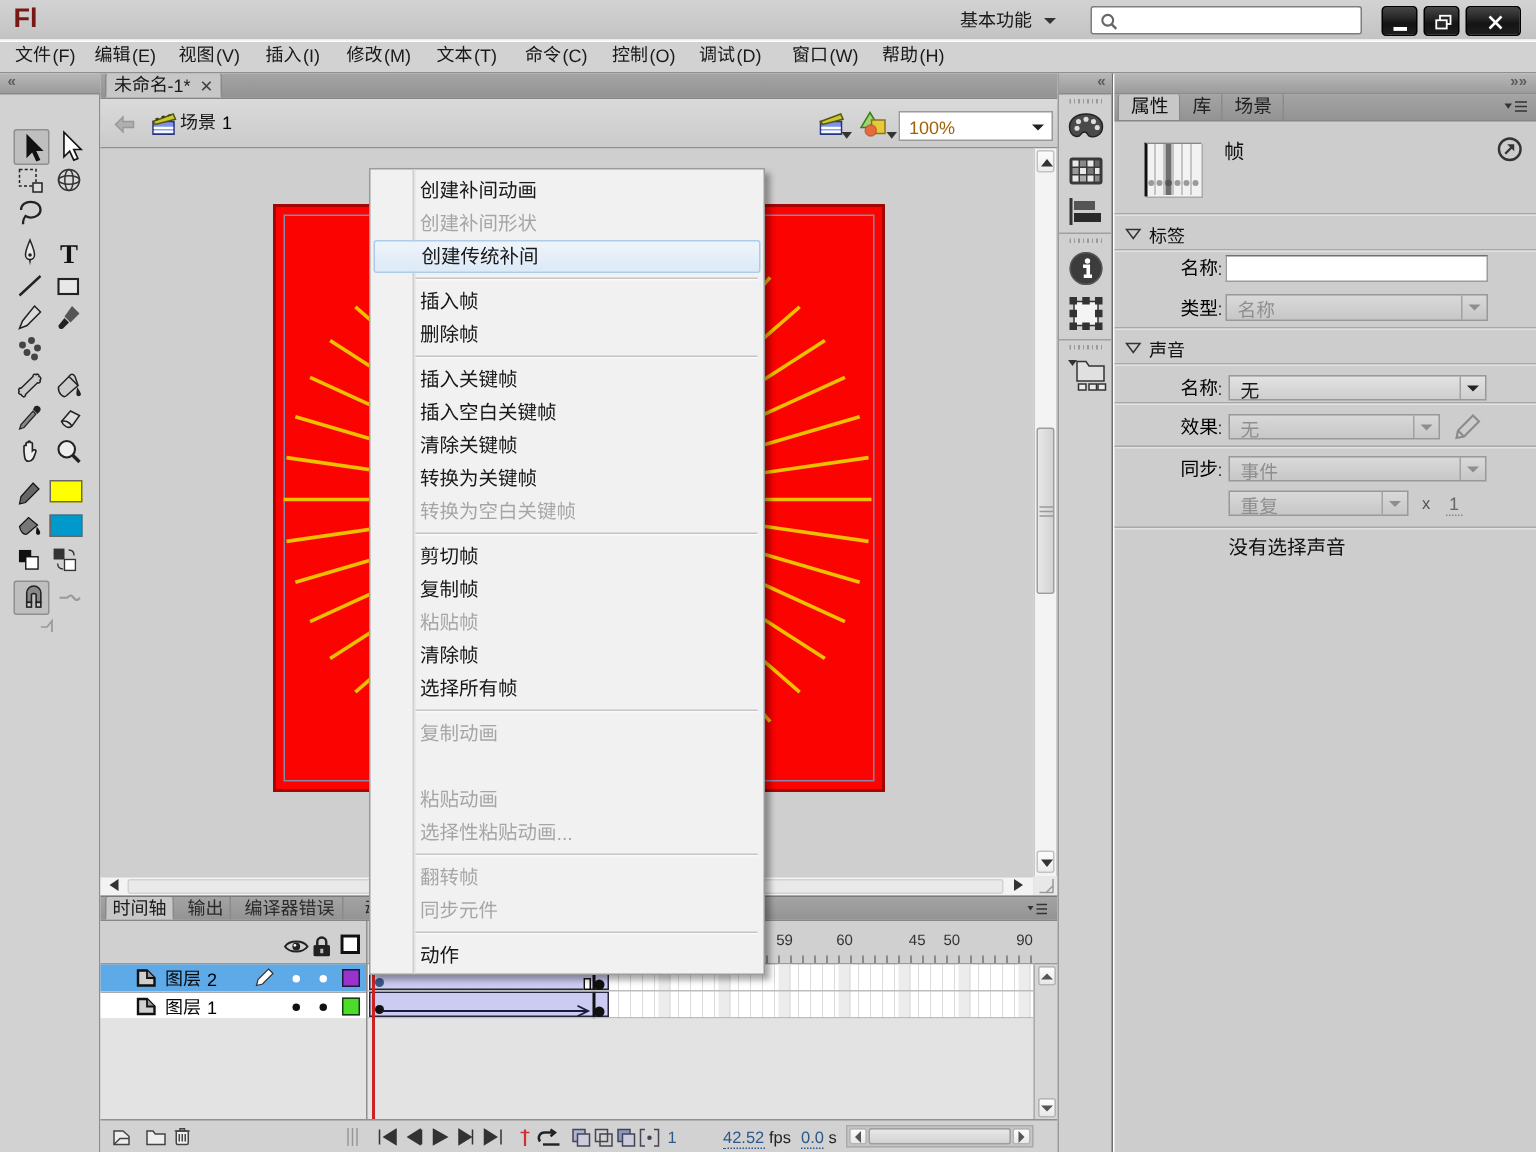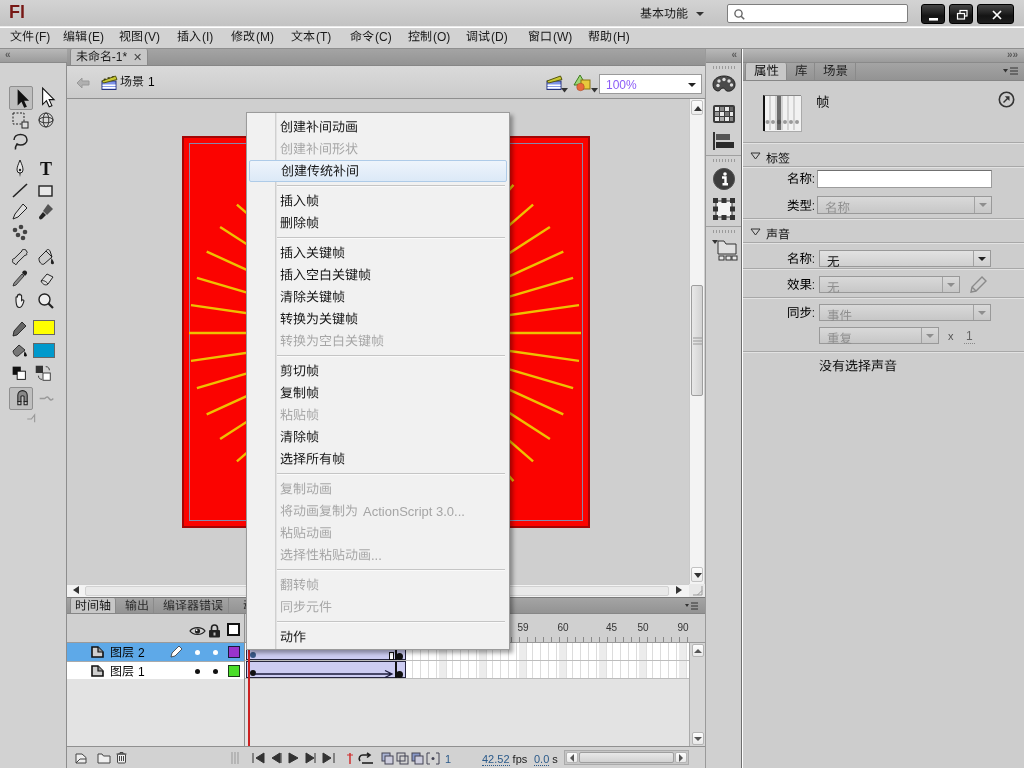--- a/index.html
+++ b/index.html
@@ -397,21 +397,21 @@
       </svg>
       <svg width="20" height="19" style="position:absolute;left:506px;top:7px" viewBox="0 0 20 19">
         <path d="M7 2 L13 12 L1 12 Z" fill="#9fd577" stroke="#3d7d1e"></path>
         <rect x="8" y="7" width="9" height="9" fill="#e8c93c" stroke="#8a7413"></rect>
         <circle cx="7.5" cy="14" r="3.8" fill="#e86a3c" stroke="#93331265"></circle>
       </svg>
       <svg width="8" height="5" style="position:absolute;left:524px;top:22px" viewBox="0 0 8 5">
         <path d="M0 0 h7 l-3.5 4.5 Z" fill="#333"></path>
       </svg>
       <div class="ab" style="left:532px;top:8px;width:103px;height:20px;background:#fff;border:1px solid #9a9a9a">
-        <span style="position:absolute;left:6px;top:3px;font-size:12px;color:#8b5cf6">100%</span>
+        <span style="position:absolute;left:6px;top:3px;font-size:12px;color:#a16207">100%</span>
         <span class="tri" style="position:absolute;right:5px;top:8px;border-top-color:#222"></span>
       </div>
     </div>
     <div class="ab" id="stageview">
       <div class="ab" id="redrect">
         <div id="redinner"></div>
         <svg width="404" height="388" viewBox="0 0 404 388" style="position:absolute;left:0;top:0">
           <g stroke="#efc000" stroke-width="2.4">
             <line x1="261.0" y1="195.0" x2="397.0" y2="195.0"></line>
             <line x1="260.4" y1="203.5" x2="395.0" y2="222.9"></line>
@@ -526,21 +526,21 @@
         <circle cx="8.5" cy="6" r="2.6" fill="#222"></circle>
         <circle cx="7.6" cy="5.2" r="0.9" fill="#fff"></circle>
       </svg><svg width="13" height="14" style="position:absolute;left:141px;top:10px" viewBox="0 0 13 14">
         <rect x="1" y="6" width="11" height="7.5" rx="1" fill="#222"></rect>
         <path d="M3.5 6 V4 A3 3 0 0 1 9.5 4 V6" fill="none" stroke="#222" stroke-width="1.6"></path>
         <rect x="5.5" y="8.5" width="2" height="3" fill="#bbb"></rect>
       </svg><rect width="0" height="0"><div style="position:absolute;left:160px;top:9px;width:13px;height:13px;border:2.5px solid #111;background:#fff"></div></rect></div>
     <div class="ab" style="left:442px;top:24px;width:28px;text-align:center;font-size:10px;color:#333">59</div>
     <div class="ab" style="left:482px;top:24px;width:28px;text-align:center;font-size:10px;color:#333">60</div>
     <div class="ab" style="left:522px;top:24px;width:28px;text-align:right;font-size:10px;color:#333">45</div>
-    <div class="ab" style="left:562px;top:24px;width:28px;text-align:center;font-size:10px;color:#333">50</div>
+    <div class="ab" style="left:562px;top:24px;width:28px;text-align:left;font-size:10px;color:#333">50</div>
     <div class="ab" style="left:602px;top:24px;width:28px;text-align:center;font-size:10px;color:#333">90</div>
     <div class="ab" style="left:180px;top:39px;width:442px;height:5px;background:repeating-linear-gradient(90deg,#8a8a8a 0 1px,transparent 1px 8px)"></div>
     <div class="ab" style="left:0;top:45px;width:178px;height:18px;background:#5ea9e8">
       <svg width="14" height="13" style="position:absolute;left:23px;top:2px" viewBox="0 0 14 13">
         <path d="M2 12 L2 2 L8 2 L13 7 L13 12 Z" fill="#cfcfcf" stroke="#111" stroke-width="1.6"></path>
         <path d="M8 2 L8 7 L13 7" fill="#9a9a9a" stroke="#111" stroke-width="1.2"></path>
       </svg>
       <div class="row ab" style="left:43px;top:3px">
         <svg width="24" height="12" viewBox="0 0 2000 1000" fill="#0a0a0a">
           <use href="#u56fe" x="0"></use>
@@ -1026,31 +1026,20 @@
     </div>
     <div class="msep" style="top:360px"></div>
     <div class="mitem" style="top:365px">
       <svg width="52" height="13" viewBox="0 0 4000 1000" fill="#a5a5a5">
         <use href="#u590d" x="0"></use>
         <use href="#u5236" x="1000"></use>
         <use href="#u52a8" x="2000"></use>
         <use href="#u753b" x="3000"></use>
       </svg>
     </div>
-    <div class="mitem" style="top:387px">
-      <svg width="78" height="13" viewBox="0 0 6000 1000" fill="#a5a5a5">
-        <use href="#u5c06" x="0"></use>
-        <use href="#u52a8" x="1000"></use>
-        <use href="#u753b" x="2000"></use>
-        <use href="#u590d" x="3000"></use>
-        <use href="#u5236" x="4000"></use>
-        <use href="#u4e3a" x="5000"></use>
-      </svg>
-      <span style="font-size:13px;color:#a5a5a5;margin-left:5px">ActionScript 3.0...</span>
-    </div>
     <div class="mitem" style="top:409px">
       <svg width="52" height="13" viewBox="0 0 4000 1000" fill="#a5a5a5">
         <use href="#u7c98" x="0"></use>
         <use href="#u8d34" x="1000"></use>
         <use href="#u52a8" x="2000"></use>
         <use href="#u753b" x="3000"></use>
       </svg>
     </div>
     <div class="mitem" style="top:431px">
       <svg width="91" height="13" viewBox="0 0 7000 1000" fill="#a5a5a5">

